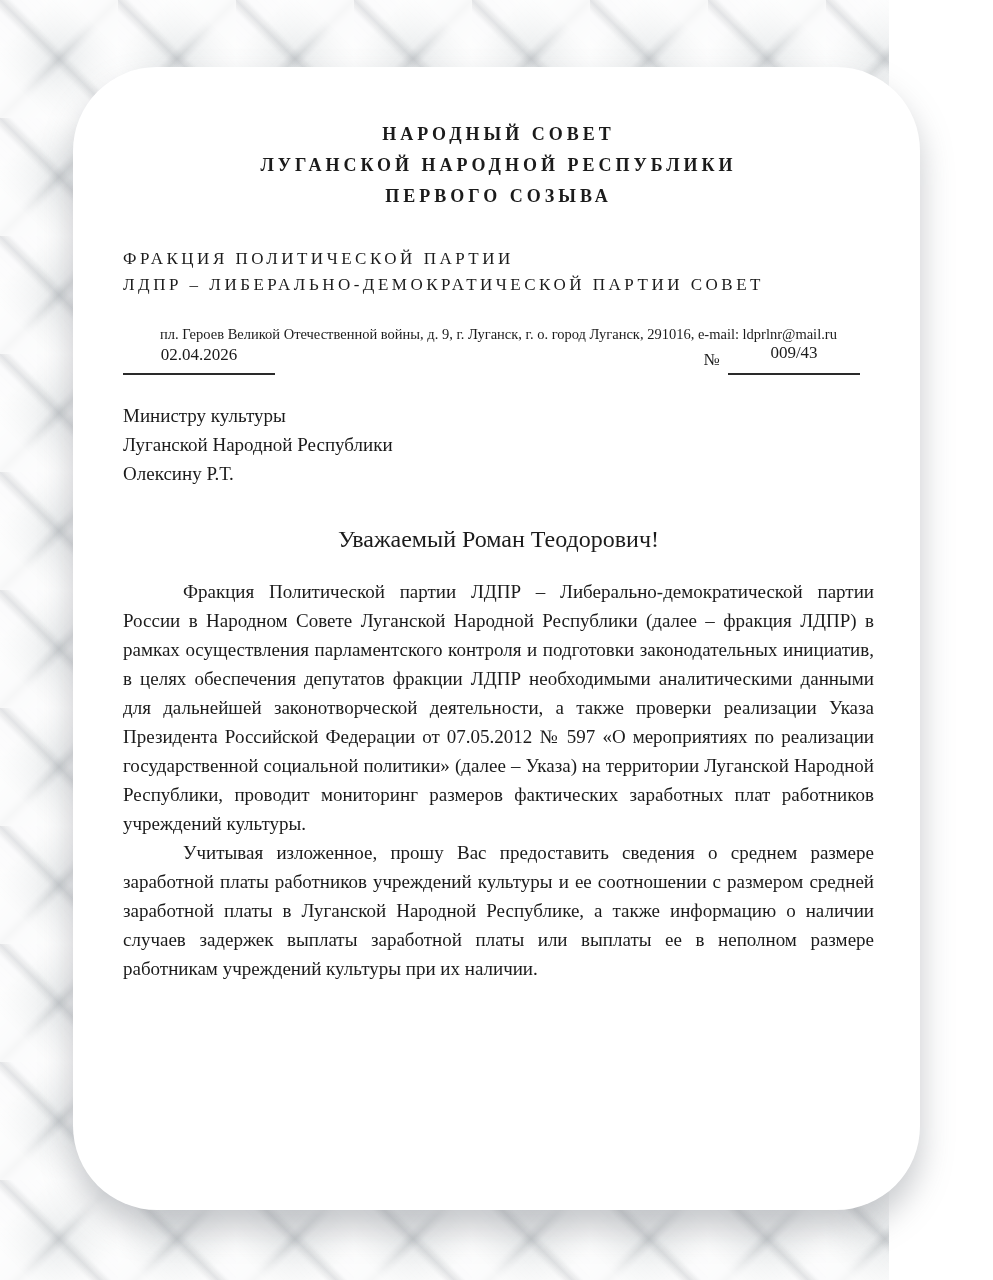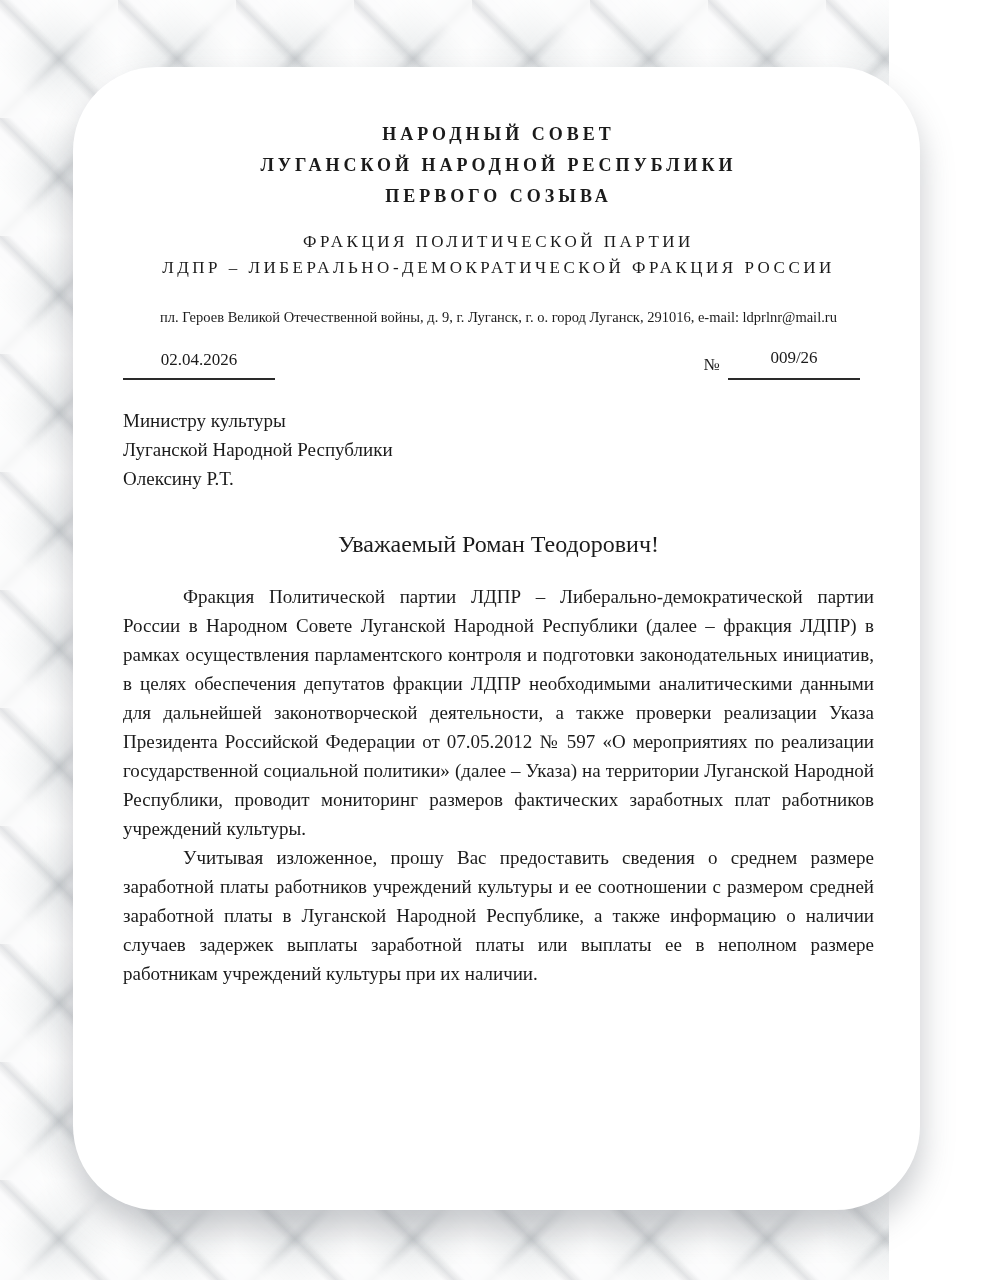--- a/index.html
+++ b/index.html
@@ -39,36 +39,35 @@
 
   .council {
     text-align: center;
     font-weight: bold;
     font-size: 18px;
     letter-spacing: 4px;
     line-height: 31px;
   }
 
   .faction {
-    margin-top: 17px;
-    text-align: center;
+    margin-top: 34px;
+    text-align: left;
     font-size: 17px;
     letter-spacing: 3.5px;
     line-height: 26px;
   }
 
   .address {
     margin-top: 28px;
     text-align: center;
     font-size: 14.5px;
     white-space: nowrap;
   }
 
   .ref-row {
-    margin-top: 22px;
     display: flex;
     justify-content: space-between;
     align-items: flex-end;
   }
 
   .date-field {
     width: 152px;
     text-align: center;
     font-size: 17px;
     padding-bottom: 8px;
@@ -126,30 +125,30 @@
   <div class="card">
 
     <div class="council">
       <div>НАРОДНЫЙ СОВЕТ</div>
       <div>ЛУГАНСКОЙ НАРОДНОЙ РЕСПУБЛИКИ</div>
       <div>ПЕРВОГО СОЗЫВА</div>
     </div>
 
     <div class="faction">
       <div>ФРАКЦИЯ ПОЛИТИЧЕСКОЙ ПАРТИИ</div>
-      <div>ЛДПР – ЛИБЕРАЛЬНО-ДЕМОКРАТИЧЕСКОЙ ФРАКЦИЯ РОССИИ</div>
+      <div>ЛДПР – ЛИБЕРАЛЬНО-ДЕМОКРАТИЧЕСКОЙ ПАРТИИ СОВЕТ</div>
     </div>
 
     <div class="address">пл. Героев Великой Отечественной войны, д. 9, г. Луганск, г. о. город Луганск, 291016, e-mail: ldprlnr@mail.ru</div>
 
     <div class="ref-row">
       <div class="date-field">02.04.2026</div>
       <div class="num-group">
         <span class="num-sign">№</span>
-        <span class="num-field">009/26</span>
+        <span class="num-field">009/43</span>
       </div>
     </div>
 
     <div class="recipient">
       <div>Министру культуры</div>
       <div>Луганской Народной Республики</div>
       <div>Олексину Р.Т.</div>
     </div>
 
     <div class="salutation">Уважаемый Роман Теодорович!</div>

